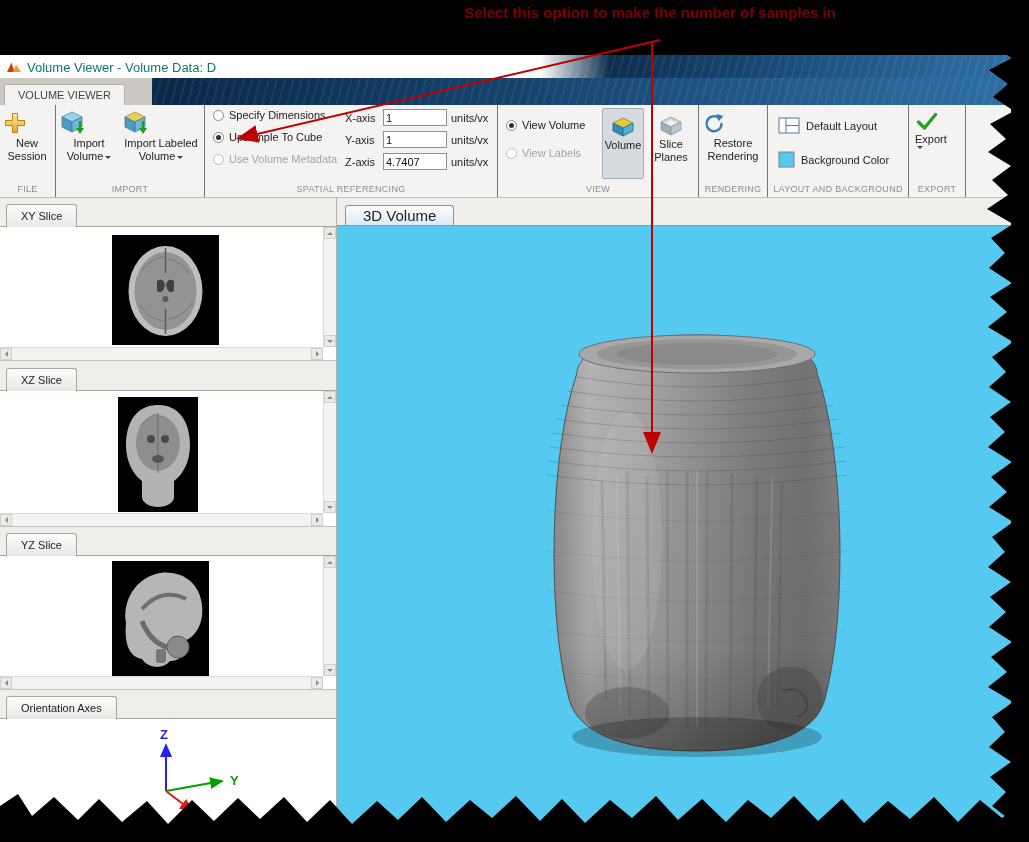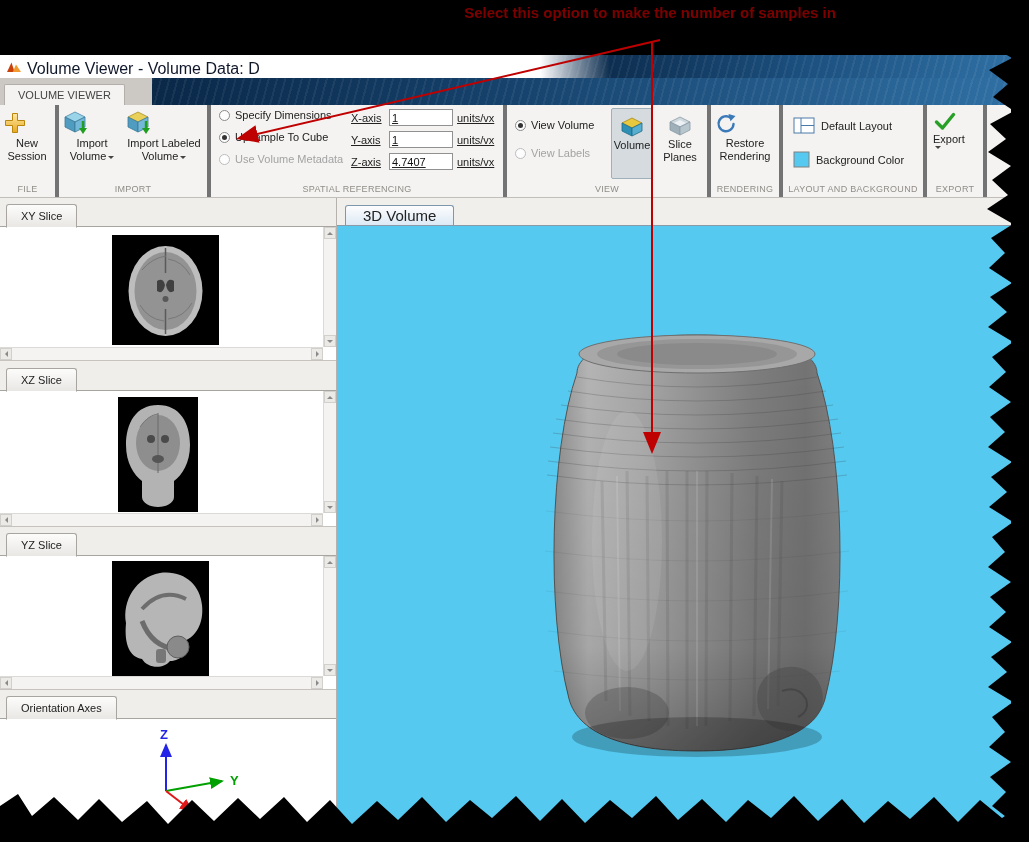--- a/index.html
+++ b/index.html
@@ -14,52 +14,52 @@
 
   
   .window{position:absolute;left:0;top:55px;width:1011px;height:787px;background:#f4f3f1;z-index:10;}
 
   .titlebar{position:absolute;left:0;top:0;right:0;height:23px;background:#fff;}
   .tb-banner{position:absolute;left:540px;right:0;top:0;bottom:0;
     background:
       repeating-linear-gradient(105deg,rgba(255,255,255,.06) 0 2px,rgba(255,255,255,0) 2px 8px),
       linear-gradient(to right,rgba(13,46,80,0) 0,#0d2e50 70px,#1b4f7e 55%,#2f6fa3 100%);}
   .app-icon{position:absolute;left:6px;top:4px;}
-  .title-text{position:absolute;left:27px;top:5px;font-size:16px;color:#0f172a;}
+  .title-text{position:absolute;left:27px;top:5px;font-size:13px;color:#0f766e;}
 
   .tabrow{position:absolute;left:0;top:23px;right:0;height:27px;background:#ccc9c5;}
   .tr-banner{position:absolute;left:152px;right:0;top:0;bottom:0;
     background:
       repeating-linear-gradient(105deg,rgba(255,255,255,.06) 0 2px,rgba(255,255,255,0) 2px 8px),
       linear-gradient(to right,#0a2848 0,#15416b 40%,#2f6fa3 100%);}
   .ribbon-tab{position:absolute;left:4px;bottom:0;height:20px;line-height:20px;padding:0 13px;
     background:#f4f3f1;border:1px solid #b2afaa;border-bottom:none;border-radius:2px 2px 0 0;
     font-size:11px;color:#444;}
 
   
   .toolstrip{position:absolute;left:0;top:50px;right:0;height:92px;background:#f4f3f1;
     border-bottom:1px solid #c2bfba;display:flex;}
-  .ts-sec{position:relative;height:92px;border-right:4px solid #737373;display:flex;flex-direction:column;flex:none;}
+  .ts-sec{position:relative;height:92px;border-right:1px solid #737373;display:flex;flex-direction:column;flex:none;}
   .ts-sec.filler{flex:1;border-right:none;}
   .ts-body{position:relative;flex:1;}
   .ts-label{height:15px;line-height:15px;text-align:center;font-size:9px;color:#908d88;
     letter-spacing:.3px;white-space:nowrap;overflow:hidden;}
 
   .tool-btn{position:absolute;display:flex;flex-direction:column;align-items:flex-start;cursor:pointer;}
   .btn-label{font-size:11px;color:#222;text-align:center;line-height:1.15;margin-top:2px;}
   .caret{display:inline-block;width:0;height:0;border:3px solid transparent;border-top-color:#444;
     margin-left:2px;position:relative;top:2px;}
 
   .radio-row{position:absolute;display:flex;align-items:center;gap:5px;font-size:11px;color:#222;cursor:pointer;}
   .radio{width:11px;height:11px;border-radius:50%;border:1px solid #8a8a8a;background:#fdfdfd;position:relative;flex:none;box-sizing:border-box;}
   .radio.checked::after{content:"";position:absolute;left:2px;top:2px;width:5px;height:5px;border-radius:50%;background:#333;}
   .radio-row.disabled{color:#a3a3a3;}
   .radio-row.disabled .radio{border-color:#bdbdbd;}
 
-  .field-row{position:absolute;display:flex;align-items:center;gap:4px;font-size:11px;color:#222;text-decoration:underline;}
+  .field-row{position:absolute;display:flex;align-items:center;gap:4px;font-size:11px;color:#222;}
   .field-label{width:34px;}
   .field-input{width:58px;height:15px;border:1px solid #919191;font-size:11px;
     font-family:"Liberation Sans",sans-serif;padding:0 2px;background:#fff;color:#111;box-sizing:content-box;}
 
   .big-btn{position:absolute;top:3px;bottom:3px;display:flex;flex-direction:column;align-items:center;
     padding-top:8px;cursor:pointer;box-sizing:border-box;}
   .big-btn.selected{background:#d5dbde;border:1px solid #9fb0ba;border-radius:2px;}
 
   .layout-row{position:absolute;left:10px;display:flex;align-items:center;gap:6px;font-size:11px;color:#222;cursor:pointer;}
 

